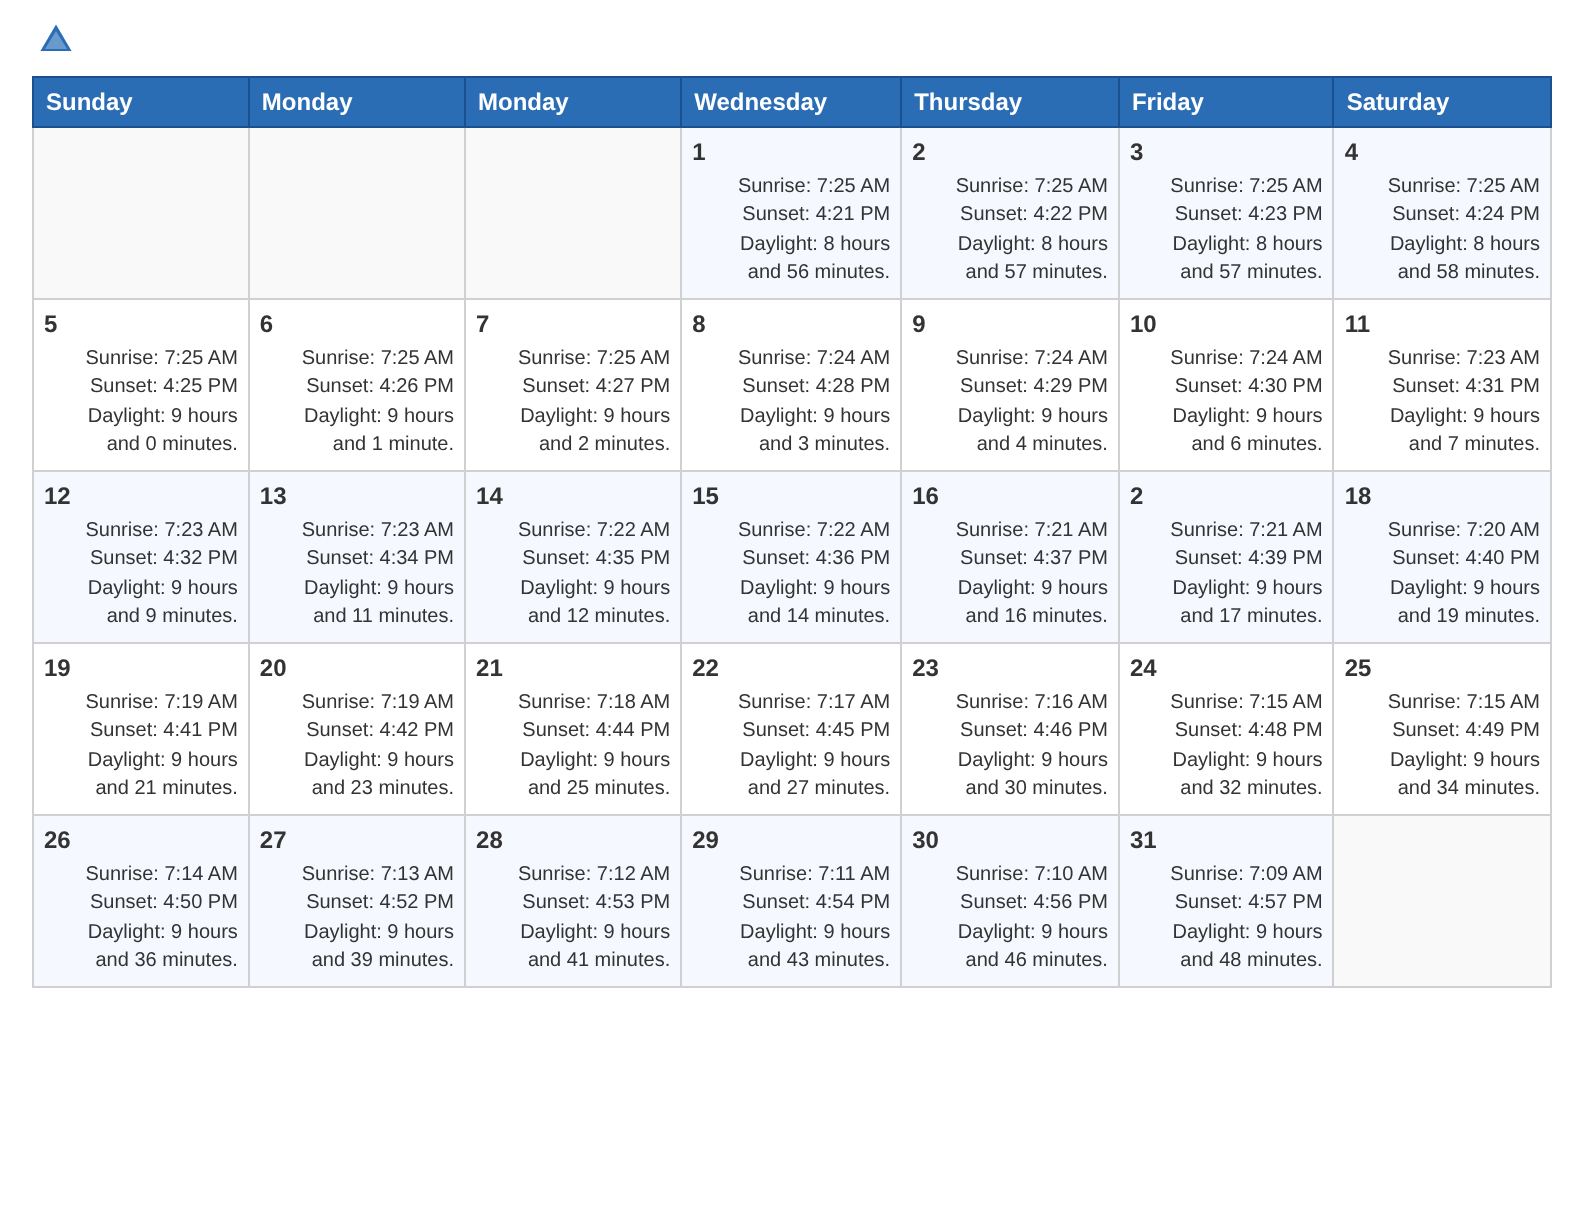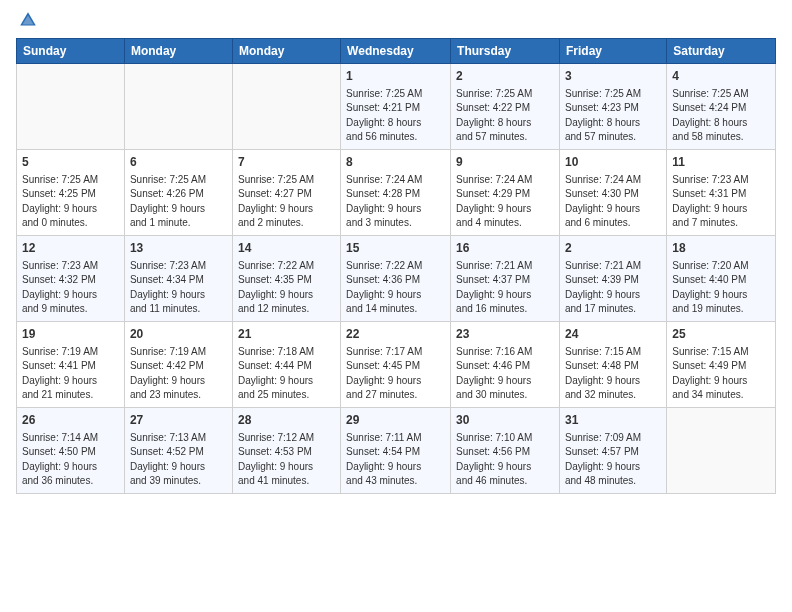--- a/index.html
+++ b/index.html
@@ -84,20 +84,21 @@
     .day-num {
       font-size: 12px;
       font-weight: bold;
       display: block;
       margin-bottom: 2px;
     }
     .day-info {
       font-size: 10px;
       color: #333;
       line-height: 1.45;
+      text-align: right;
     }
     td.empty {
       background: #f9f9f9 !important;
     }
   </style>
 </head>
 <body>
 
 <div class="page">
   <div class="header">

